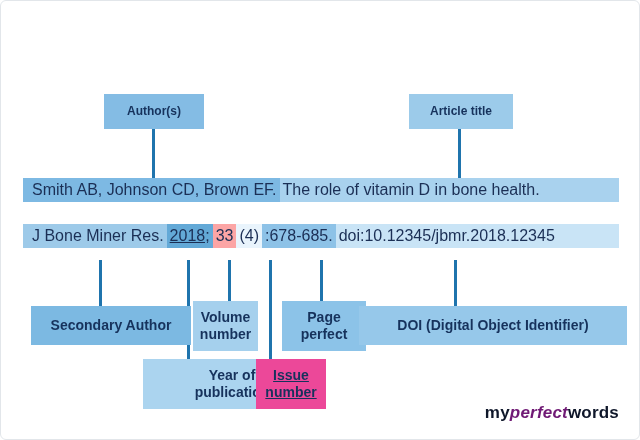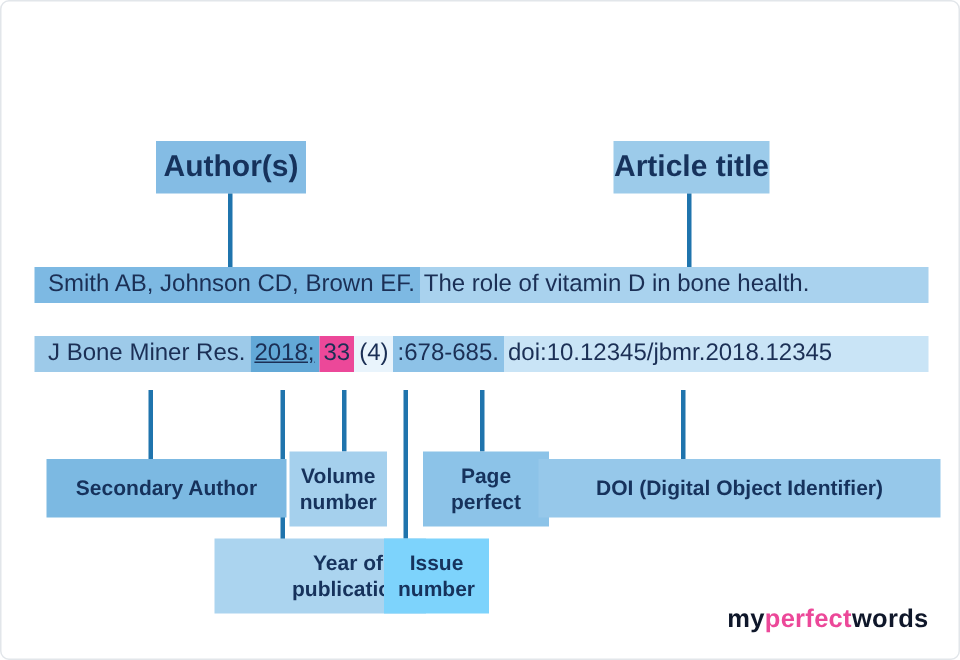--- a/index.html
+++ b/index.html
@@ -12,21 +12,21 @@
     border-radius:6px;
     overflow:hidden;
     font-family:"Liberation Sans", sans-serif;
     color:#1b2f55;
   }
   .label-box{
     position:absolute;
     display:flex;align-items:center;justify-content:center;
     text-align:center;
     font-weight:bold;
-    font-size:20px;
+    font-size:12px;
     line-height:1.25;
     color:#16325c;
   }
   .label-sm{font-size:14px;}
   .vline{position:absolute;width:3px;}
   .cite-row{
     position:absolute;
     left:22px;width:596px;height:36px;
     display:flex;
     white-space:nowrap;
@@ -40,21 +40,21 @@
   .seg.first{padding-left:9px;}
   .seg.fill{flex:1;}
   .logo{
     position:absolute;
     right:20px;bottom:16px;
     font-size:17px;
     font-weight:bold;
     letter-spacing:0.2px;
   }
   .logo .dark{color:#0f172a;}
-  .logo .blue{color:#ec4899;}
+  .logo .blue{color:#701a75;font-style:italic;}
 </style>
 </head>
 <body>
 
 <div class="canvas">
 
   <div class="label-box" style="left: 103px; top: 93px; width: 100px; height: 35px; background-color: rgb(132, 188, 228);">Author(s)</div>
 
   <div class="label-box" style="left: 408px; top: 93px; width: 104px; height: 35px; background-color: rgb(156, 203, 234);">Article title</div>
 
@@ -62,21 +62,21 @@
   <div class="vline" style="left: 457px; top: 128px; height: 49px; background-color: rgb(31, 116, 173);"></div>
 
   <div class="cite-row" style="top:177px;">
     <span class="seg first" style="background-color: rgb(125, 185, 227);">Smith AB, Johnson CD, Brown EF.</span>
     <span class="seg fill" style="background-color: rgb(169, 210, 238);">The role of vitamin D in bone health.</span>
   </div>
 
   <div class="cite-row" style="top:223px;">
     <span class="seg first" style="background-color: rgb(157, 202, 233);">J Bone Miner Res.</span>
     <span class="seg" style="background-color: rgb(99, 169, 215); text-decoration: underline;">2018;</span>
-    <span class="seg" style="background-color: #ec4899;">33</span>
+    <span class="seg" style="background-color: #fca5a5;">33</span>
     <span class="seg" style="background-color: rgb(233, 244, 252);">(4)</span>
     <span class="seg" style="background-color: rgb(141, 194, 231);">:678-685.</span>
     <span class="seg fill" style="background-color: rgb(201, 228, 246);">doi:10.12345/jbmr.2018.12345</span>
   </div>
 
   <div class="vline" style="left: 98px; top: 259px; height: 46px; background-color: rgb(31, 116, 173);"></div>
   <div class="vline" style="left: 186px; top: 259px; height: 101px; background-color: rgb(31, 116, 173);"></div>
   <div class="vline" style="left: 227px; top: 259px; height: 41px; background-color: rgb(31, 116, 173);"></div>
   <div class="vline" style="left: 268px; top: 259px; height: 101px; background-color: rgb(31, 116, 173);"></div>
   <div class="vline" style="left: 319px; top: 259px; height: 41px; background-color: rgb(31, 116, 173);"></div>
@@ -85,19 +85,19 @@
   <div class="label-box label-sm" style="left: 30px; top: 305px; width: 160px; height: 39px; background-color: rgb(124, 185, 226);">Secondary Author</div>
 
   <div class="label-box label-sm" style="left: 192px; top: 300px; width: 65px; height: 50px; background-color: rgb(165, 208, 237);">Volume number</div>
 
   <div class="label-box label-sm" style="left: 281px; top: 300px; width: 84px; height: 50px; background-color: rgb(140, 195, 232);">Page perfect</div>
 
   <div class="label-box label-sm" style="left: 358px; top: 305px; width: 268px; height: 39px; background-color: rgb(150, 200, 234); text-align: center;">DOI (Digital Object Identifier)</div>
 
   <div class="label-box label-sm" style="left: 142px; top: 358px; width: 104px; height: 50px; background-color: rgb(171, 212, 239); padding-left: 37px;">Year of publication</div>
 
-  <div class="label-box label-sm" style="left: 255px; top: 358px; width: 70px; height: 50px; background-color: #7dd3fc;">Issue number</div>
+  <div class="label-box label-sm" style="left: 255px; top: 358px; width: 70px; height: 50px; background-color: #ec4899; text-decoration: underline;">Issue number</div>
 
   <div class="logo">
     <span class="dark">my</span><span class="blue">perfect</span><span class="dark">words</span>
   </div>
 
 </div>
 
 </body></html>

